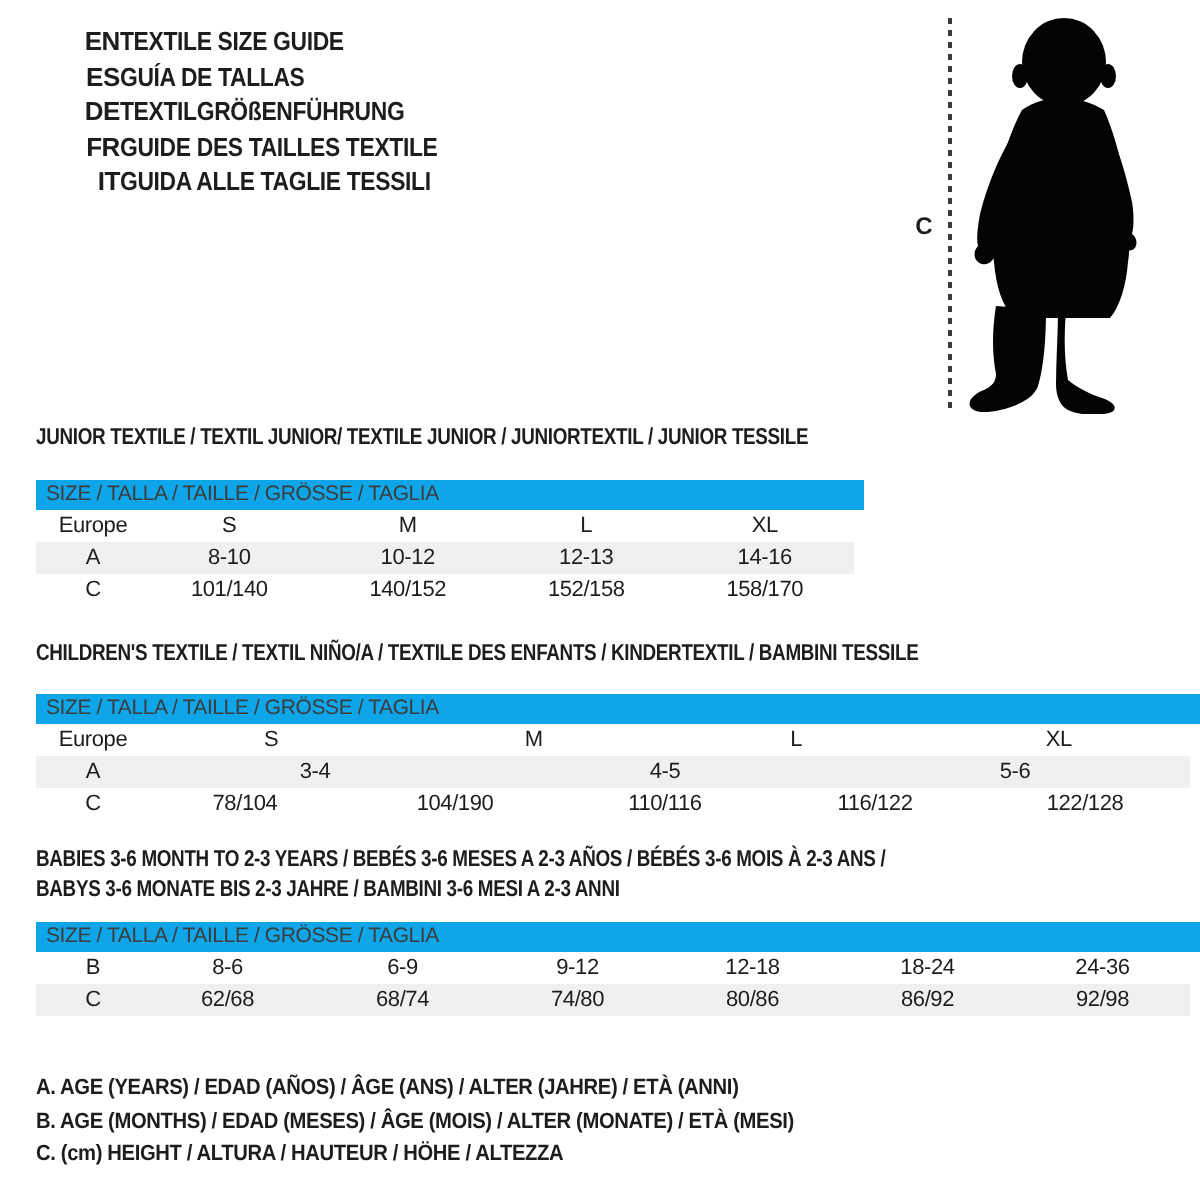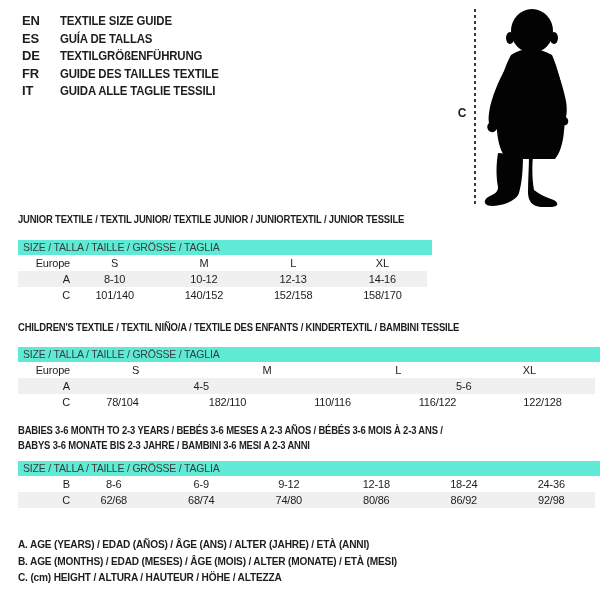--- a/index.html
+++ b/index.html
@@ -3,45 +3,45 @@
 <meta charset="utf-8">
 <style>
   html,body{margin:0;padding:0;background:#ffffff;}
   .page{
     position:relative;width:600px;height:600px;background:#ffffff;overflow:hidden;
     font-family:"Liberation Sans","DejaVu Sans",sans-serif;color:#1d1d1b;
   }
   
   .lang-list{position:absolute;left:22px;top:12px;}
   .lang-row{height:17.6px;line-height:17.6px;font-size:13px;font-weight:700;white-space:nowrap;}
-  .lang-code{display:inline-block;width:38px;letter-spacing:-0.2px;}
+  .lang-code{display:inline-block;width:38px;letter-spacing:-0.2px;text-align:right;}
   .lang-label{display:inline-block;transform:scaleX(0.88);transform-origin:0 50%;letter-spacing:-0.2px;}
   
   .height-line{
     position:absolute;left:474px;top:9px;width:2px;height:197px;
     background:repeating-linear-gradient(to bottom,#3a3a3a 0 3px,transparent 3px 6px);
   }
   .height-label{
     position:absolute;left:455px;top:106px;width:14px;text-align:center;
     font-size:12px;font-weight:700;color:#1d1d1b;
   }
   .figure-svg{position:absolute;left:481px;top:7px;}
   
   .sec-title{
     position:absolute;left:18px;white-space:nowrap;font-weight:700;font-size:11.5px;
     letter-spacing:-0.2px;transform:scaleX(0.82);transform-origin:0 50%;line-height:15px;
   }
   .size-table{position:absolute;left:18px;}
   .t-header{
-    height:15px;line-height:15px;background:#5eead4;color:#3c3c3c;
+    height:15px;line-height:15px;background:#0ea5e9;color:#3c3c3c;
     font-size:10.5px;letter-spacing:-0.2px;padding-left:5px;white-space:nowrap;
   }
   .t-row{display:flex;height:16px;line-height:16px;font-size:11px;letter-spacing:-0.2px;}
   .t-row.stripe{background:#f0f0f0;}
-  .tlabel{width:52px;padding-left:5px;box-sizing:border-box;text-align:right;}
+  .tlabel{width:52px;padding-left:5px;box-sizing:border-box;text-align:center;}
   .tcell{flex:1;text-align:center;}
   .w1{width:409px;}
   .w2{width:577px;}
   
   .legend{position:absolute;left:18px;top:536px;}
   .legend-row{
     height:16.5px;line-height:16.5px;font-size:11px;font-weight:700;white-space:nowrap;
     letter-spacing:-0.2px;transform:scaleX(0.92);transform-origin:0 50%;
   }
 </style>
@@ -120,27 +120,28 @@
     <div class="t-header w2">SIZE / TALLA / TAILLE / GRÖSSE / TAGLIA</div>
     <div class="t-row">
       <span class="tlabel">Europe</span>
       <span class="tcell">S</span>
       <span class="tcell">M</span>
       <span class="tcell">L</span>
       <span class="tcell">XL</span>
     </div>
     <div class="t-row stripe">
       <span class="tlabel">A</span>
+      <span class="tcell">3-4</span>
       <span class="tcell">4-5</span>
       <span class="tcell">5-6</span>
     </div>
     <div class="t-row">
       <span class="tlabel">C</span>
       <span class="tcell">78/104</span>
-      <span class="tcell">182/110</span>
+      <span class="tcell">104/190</span>
       <span class="tcell">110/116</span>
       <span class="tcell">116/122</span>
       <span class="tcell">122/128</span>
     </div>
   </div>
 
   <div class="sec-title" style="top:423px;">BABIES 3-6 MONTH TO 2-3 YEARS / BEBÉS 3-6 MESES A 2-3 AÑOS / BÉBÉS 3-6 MOIS À 2-3 ANS /</div>
   <div class="sec-title" style="top:438px;">BABYS 3-6 MONATE BIS 2-3 JAHRE / BAMBINI 3-6 MESI A 2-3 ANNI</div>
   <div class="size-table w2" style="top:461px;">
     <div class="t-header w2">SIZE / TALLA / TAILLE / GRÖSSE / TAGLIA</div>

